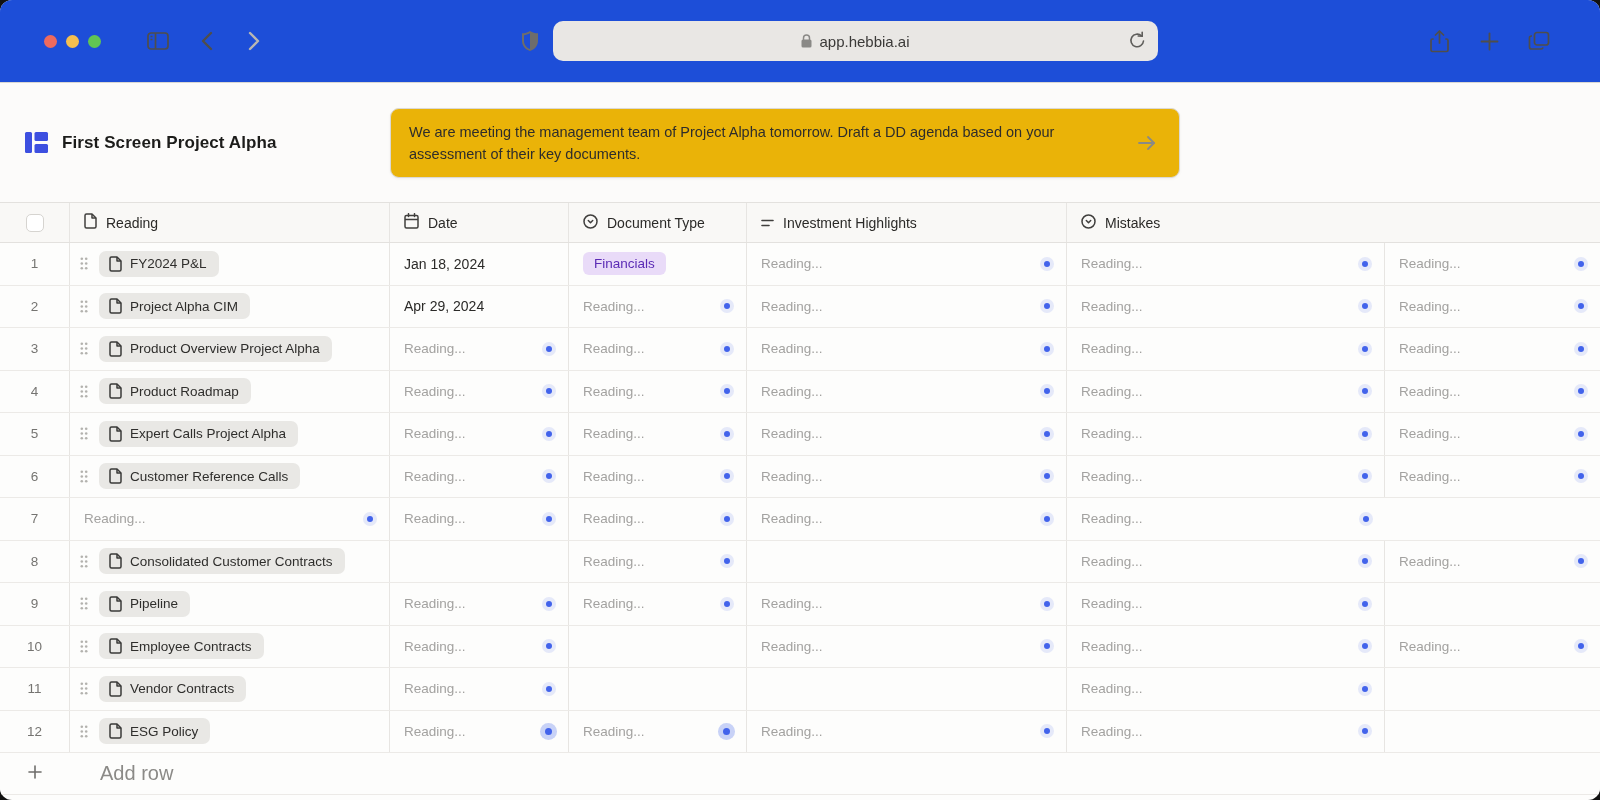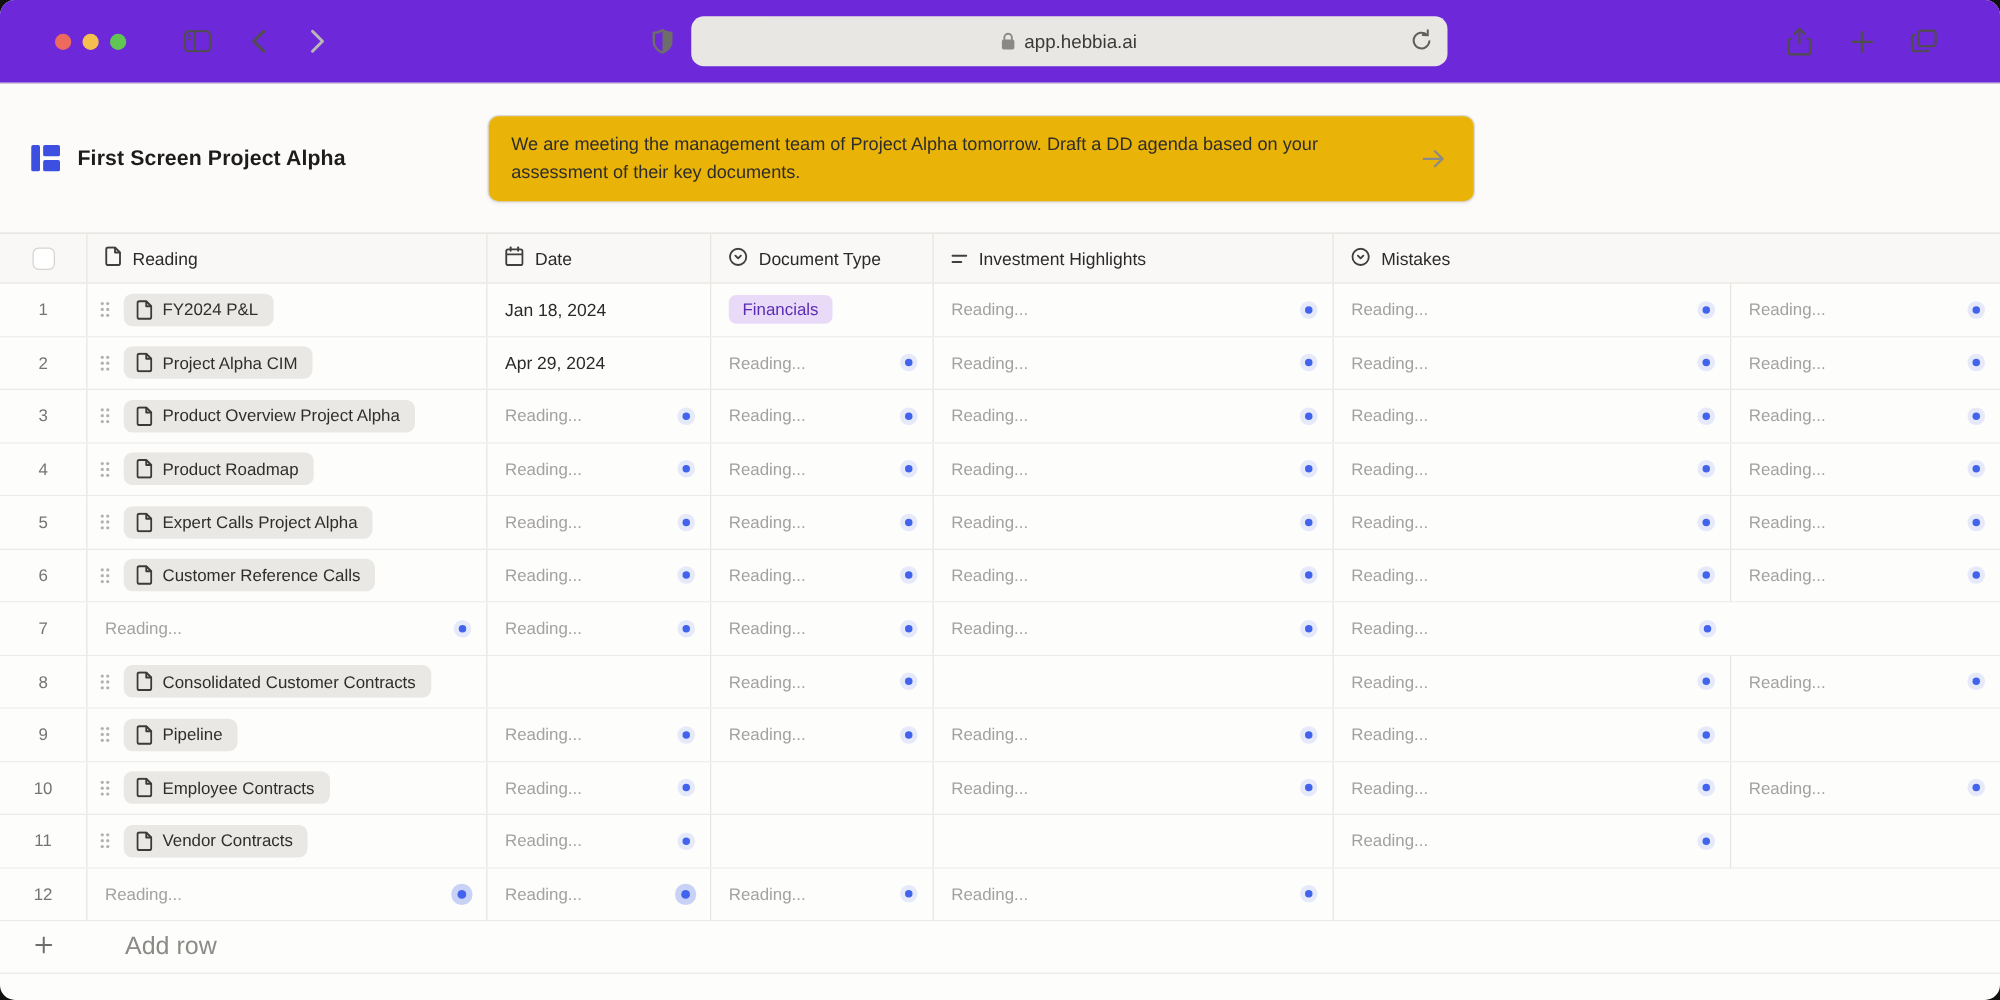--- a/index.html
+++ b/index.html
@@ -1,20 +1,20 @@
 <!DOCTYPE html>
 <html style="--accent: #4263eb; --badge-bg: #e9dbf8; --badge-text: #5b2bb5;"><head>
 <meta charset="utf-8">
 <style>
   * { margin:0; padding:0; box-sizing:border-box; }
   html,body { width:1600px; height:800px; background:#111; font-family:"Liberation Sans","DejaVu Sans",sans-serif; }
   .window { width:1600px; height:800px; border-radius:12px; overflow:hidden; background:#fdfdfc; display:flex; flex-direction:column; }
 
   
-  .chrome { height:67px; background:#6d28d9; border-bottom:1px solid #d9d7d3; display:flex; align-items:center; padding:0 44px; flex:none; }
+  .chrome { height:83px; background:#1d4ed8; border-bottom:1px solid #d9d7d3; display:flex; align-items:center; padding:0 44px; flex:none; }
   .lights { display:flex; gap:9px; margin-right:40px; }
   .light { width:13px; height:13px; border-radius:50%; }
   .light.red { background:#ed6a5e; } .light.yellow { background:#f5bf4f; } .light.green { background:#61c554; }
   .chrome-btn { color:#4f4e4b; display:flex; align-items:center; justify-content:center; width:34px; height:34px; border-radius:6px; }
   .chrome-btn.dim { color:#b9b7b3; }
   .chrome svg { display:block; }
   .urlbar-wrap { flex:1; display:flex; align-items:center; justify-content:center; }
   .shield { color:#6e6d6a; margin-right:14px; }
   .urlbar { width:605px; height:40px; background:#e9e7e4; border-radius:10px; display:flex; align-items:center; padding:0 12px; position:relative; }
   .url-center { flex:1; display:flex; align-items:center; justify-content:center; gap:7px; color:#8a8986; }
@@ -645,20 +645,41 @@
         <div class="cell data"></div>
         <div class="cell data"></div>
         <div class="cell data">
           <span class="reading">Reading...</span>
           <span class="dot"></span>
         </div>
         <div class="cell data"></div>
       </div>
       <div class="trow grid-cols">
         <div class="cell num">12</div>
+        <div class="cell doc">
+          <span class="drag">
+            <svg width="8" height="13" viewBox="0 0 8 13" fill="currentColor">
+              <circle cx="1.8" cy="1.8" r="1.3"></circle>
+              <circle cx="6.2" cy="1.8" r="1.3"></circle>
+              <circle cx="1.8" cy="6.5" r="1.3"></circle>
+              <circle cx="6.2" cy="6.5" r="1.3"></circle>
+              <circle cx="1.8" cy="11.2" r="1.3"></circle>
+              <circle cx="6.2" cy="11.2" r="1.3"></circle>
+            </svg>
+          </span>
+          <span class="chip">
+            <span style="display:flex">
+              <svg width="13" height="16" viewBox="0 0 13 16" fill="none" stroke="currentColor" stroke-width="1.5" stroke-linejoin="round">
+                <path d="M1 2.5 A1.5 1.5 0 0 1 2.5 1 H8 L12 5 V13.5 A1.5 1.5 0 0 1 10.5 15 H2.5 A1.5 1.5 0 0 1 1 13.5 Z"></path>
+                <path d="M8 1 V5 H12"></path>
+              </svg>
+            </span>
+            <span>ESG Policy</span>
+          </span>
+        </div>
         <div class="cell data">
           <span class="reading">Reading...</span>
           <span class="dot strong"></span>
         </div>
         <div class="cell data">
           <span class="reading">Reading...</span>
           <span class="dot strong"></span>
         </div>
         <div class="cell data">
           <span class="reading">Reading...</span>

